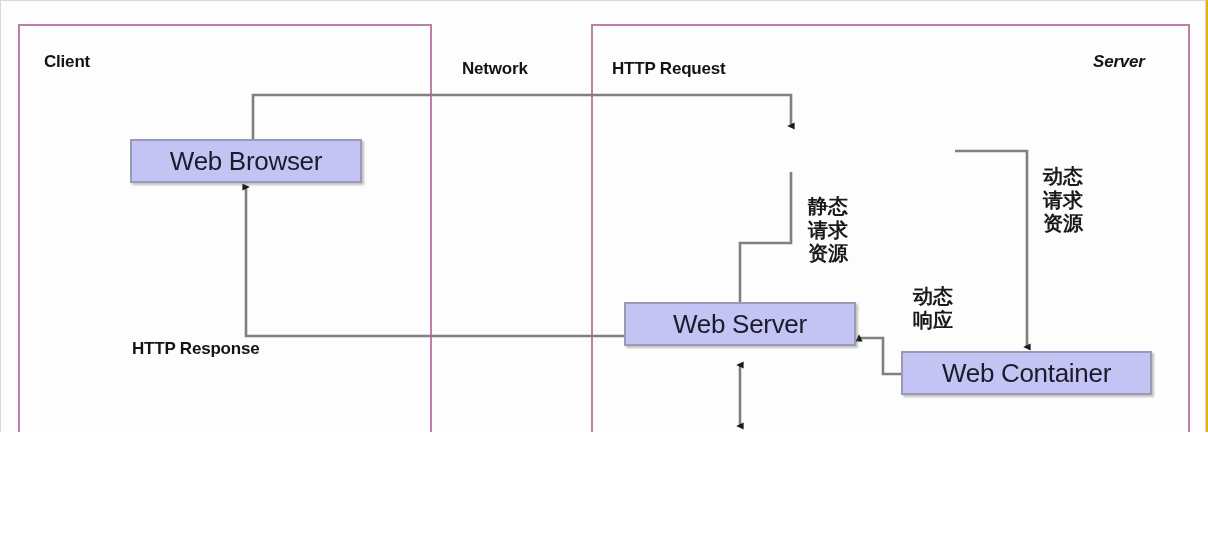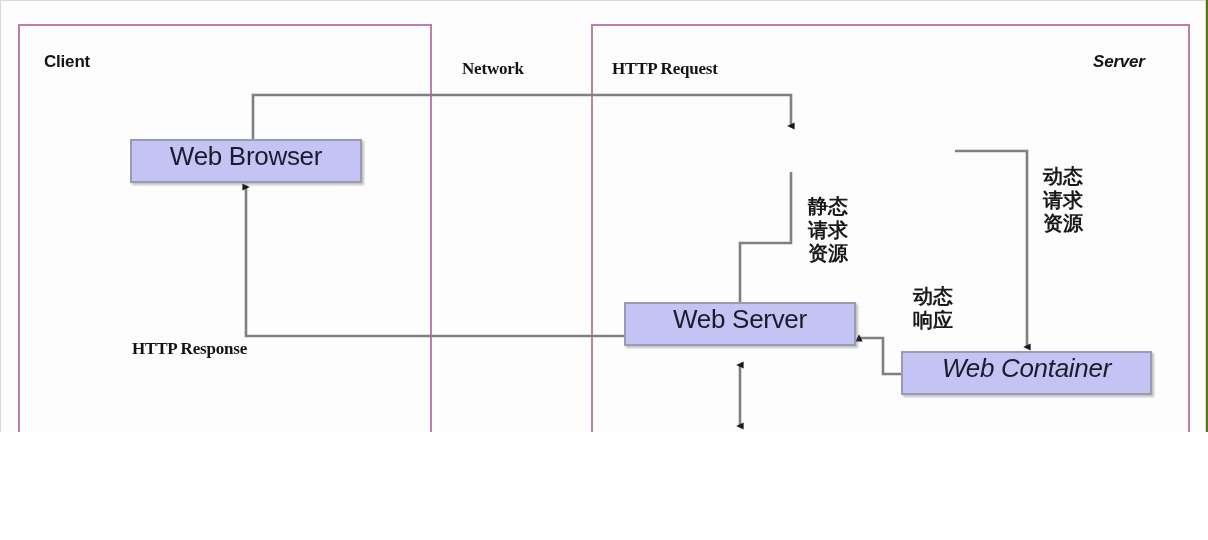--- a/index.html
+++ b/index.html
@@ -4,21 +4,21 @@
 <style>
   html, body {
     margin: 0;
     padding: 0;
     background: #ffffff;
   }
   #canvas {
     position: relative;
     width: 1208px;
     height: 432px;
-    background: #4d7c0f;
+    background: #eab308;
     overflow: hidden;
     font-family: "Liberation Sans", "DejaVu Sans", sans-serif;
   }
   #outer-frame {
     position: absolute;
     left: 0px;
     top: 0px;
     width: 1206px;
     height: 538px;
     border: 1px solid #d8d8d8;
@@ -39,39 +39,38 @@
     white-space: nowrap;
     letter-spacing: -0.2px;
   }
   .edge-label {
     position: absolute;
     font-weight: bold;
     font-size: 17px;
     color: #141414;
     white-space: nowrap;
     letter-spacing: -0.2px;
-    font-family: Liberation Serif, serif;
   }
   .cjk-label {
     position: absolute;
     font-weight: bold;
     font-size: 20px;
     color: #1a1a1a;
     line-height: 1.18;
     text-align: center;
     white-space: nowrap;
     font-family: "DejaVu Sans", "Liberation Sans", sans-serif;
   }
   .node {
     position: absolute;
     background: #c4c4f4;
     border: 2px solid #9a9ab4;
     box-sizing: border-box;
     display: flex;
-    align-items: flex-start;
+    align-items: center;
     justify-content: center;
     box-shadow: 2px 2px 2px rgba(120,120,120,0.45);
   }
   .node-label {
     font-size: 26px;
     color: #1b1b2b;
     white-space: nowrap;
     letter-spacing: -0.3px;
   }
   svg.wires {
@@ -124,21 +123,21 @@
 
   <div class="node" style="left:130px; top:139px; width:232px; height:44px;">
     <span class="node-label">Web Browser</span>
   </div>
 
 
   <div class="node" style="left:624px; top:302px; width:232px; height:44px;">
     <span class="node-label">Web Server</span>
   </div>
 
-  <div class="node" style="left:901px; top:351px; width:251px; height:44px;font-style:italic;">
+  <div class="node" style="left:901px; top:351px; width:251px; height:44px;">
     <span class="node-label">Web Container</span>
   </div>
 
 
   <div class="cjk-label" style="left:808px; top:195px;">
     <div>静态</div>
     <div>请求</div>
     <div>资源</div>
   </div>
 

